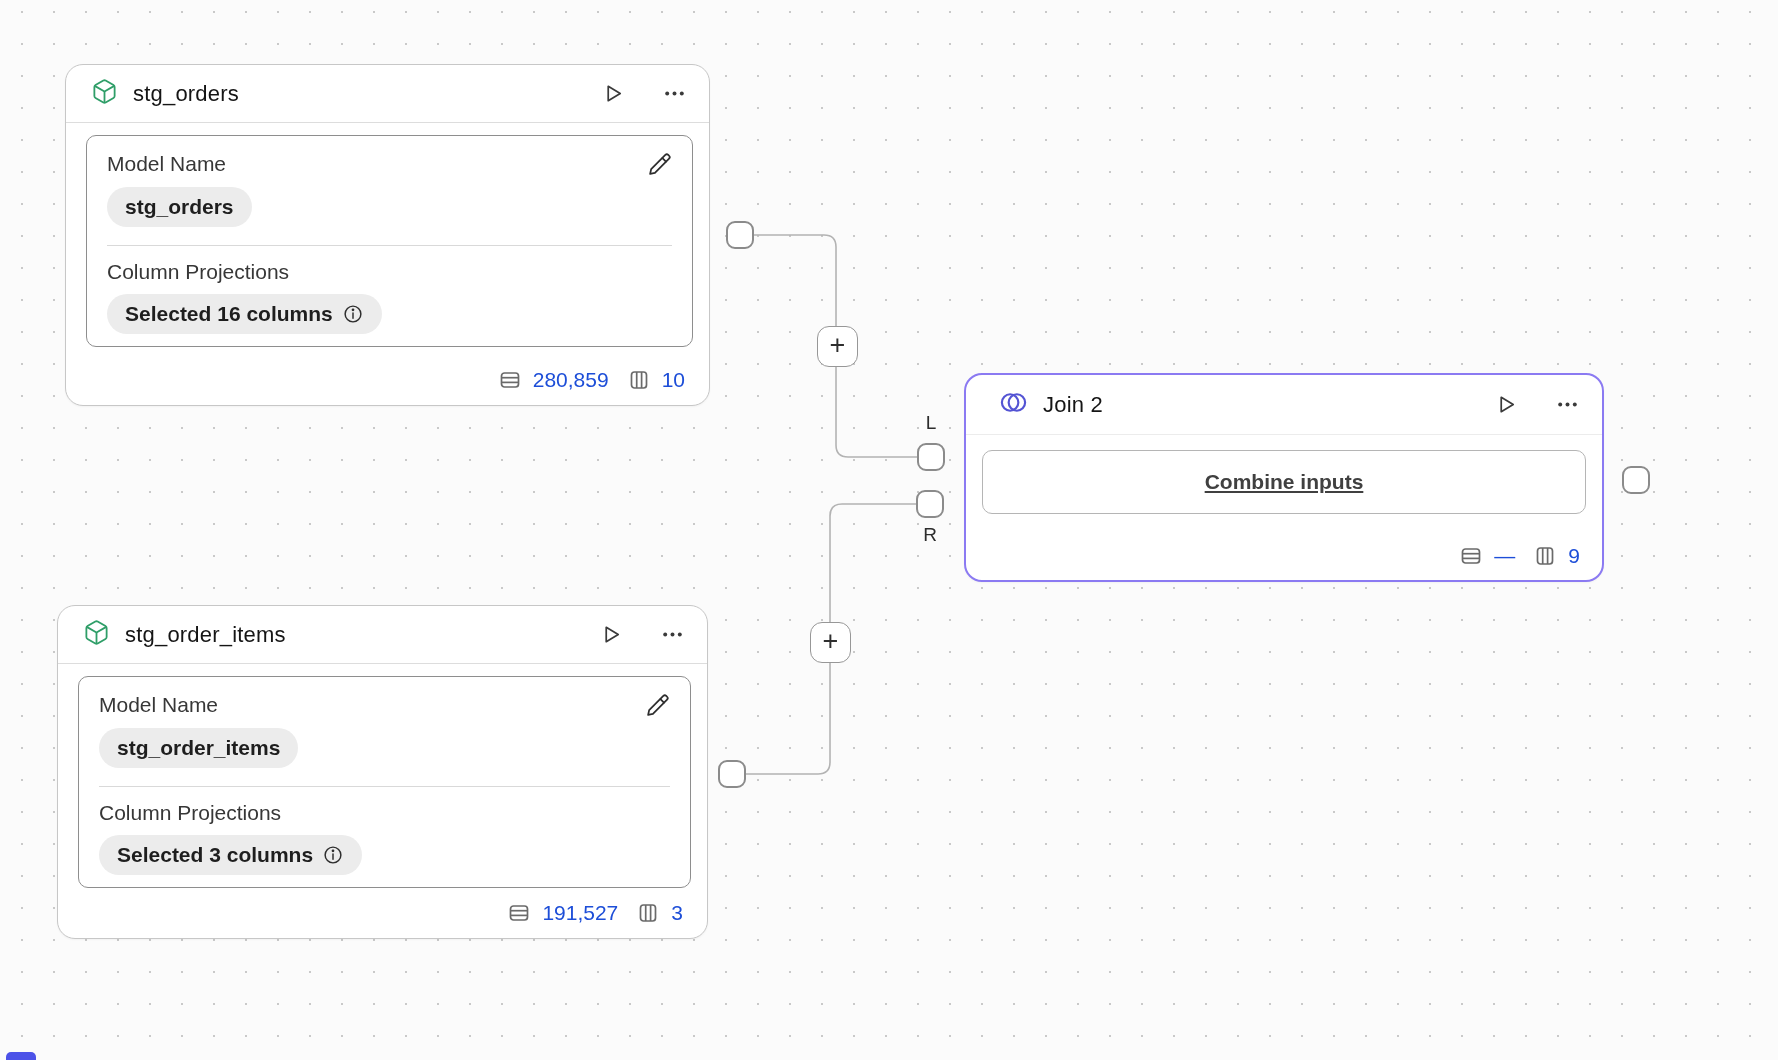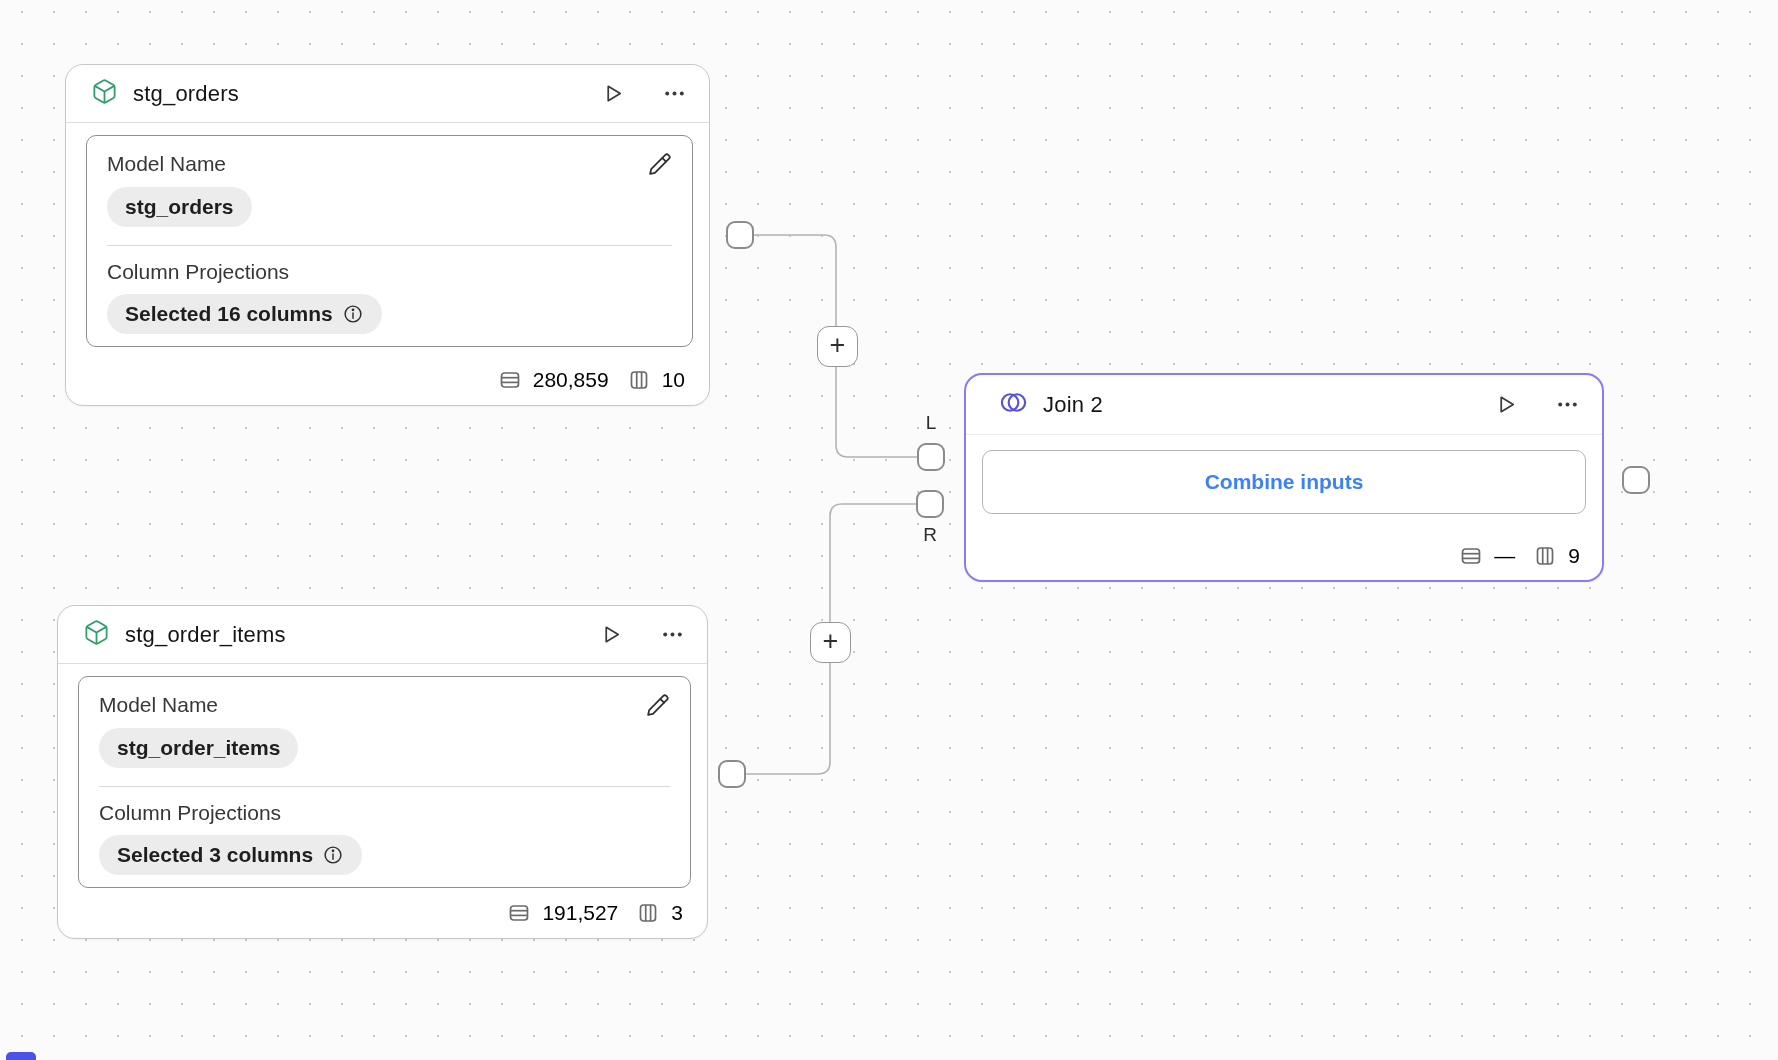--- a/index.html
+++ b/index.html
@@ -34,29 +34,29 @@
   .card-row{display:flex;align-items:flex-start;justify-content:space-between;}
   .field-label{font-size:21px;color:#373737;}
   .chip{
     display:inline-flex;align-items:center;gap:9px;background:#ececec;border-radius:20px;
     padding:8px 18px;font-size:21px;font-weight:700;color:#1e1e1e;margin-top:10px;
   }
   .card-divider{height:1px;background:#d9d9d9;margin:18px 0 14px 0;}
 
   .node-footer{
     position:absolute;right:24px;bottom:13px;display:flex;align-items:center;
-    color:#000000;font-size:21px;z-index:2;
+    color:#1d4ed8;font-size:21px;z-index:2;
   }
   .grp{display:flex;align-items:center;gap:11px;}
   .grp + .grp{margin-left:18px;}
 
   .combine-btn{
     position:absolute;left:16px;right:16px;top:75px;height:64px;background:#fff;
     border:1.5px solid #b5b5b5;border-radius:10px;font-family:"Liberation Sans",sans-serif;
-    font-size:21px;font-weight:600;color:#3b82f6;cursor:pointer;
+    font-size:21px;font-weight:600;color:#404040;cursor:pointer;text-decoration:underline;
   }
 
   .port{
     position:absolute;width:28px;height:28px;background:#fff;border:2px solid #8b8b8b;
     border-radius:9px;box-sizing:border-box;z-index:3;
   }
   .plus-btn{
     position:absolute;width:41px;height:41px;background:#fff;border:1.5px solid #979797;
     border-radius:12px;box-sizing:border-box;display:flex;align-items:center;justify-content:center;
     font-family:"Liberation Sans",sans-serif;font-size:27px;font-weight:400;color:#2e2e2e;

